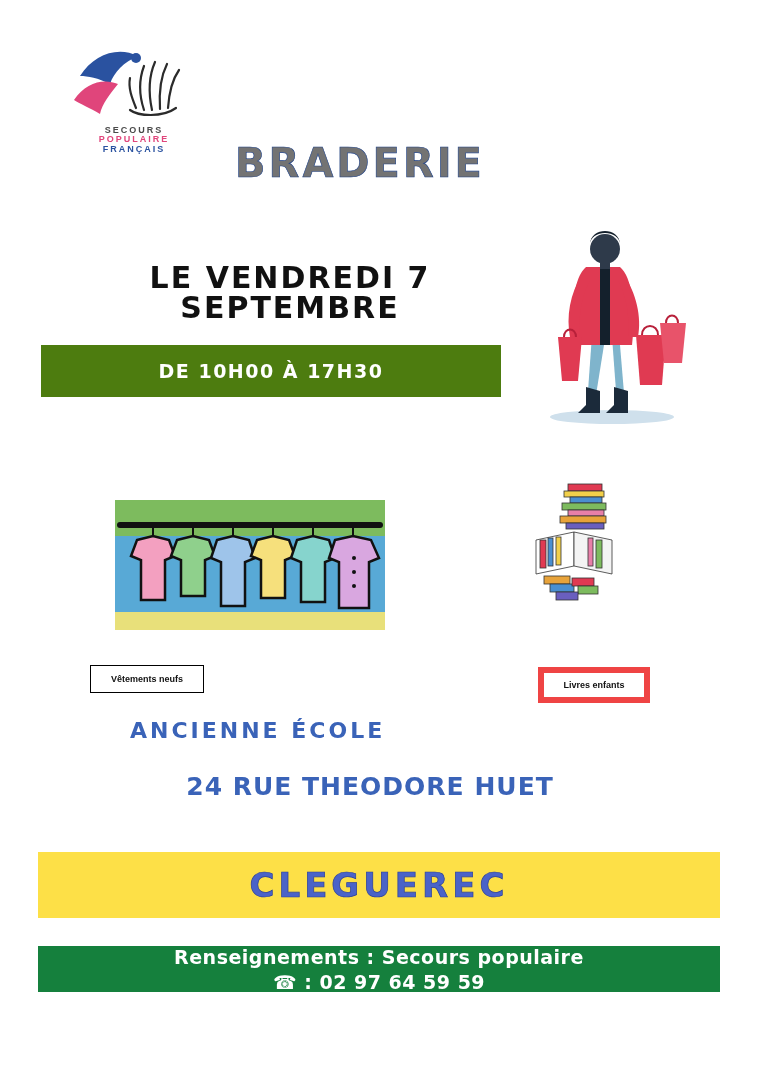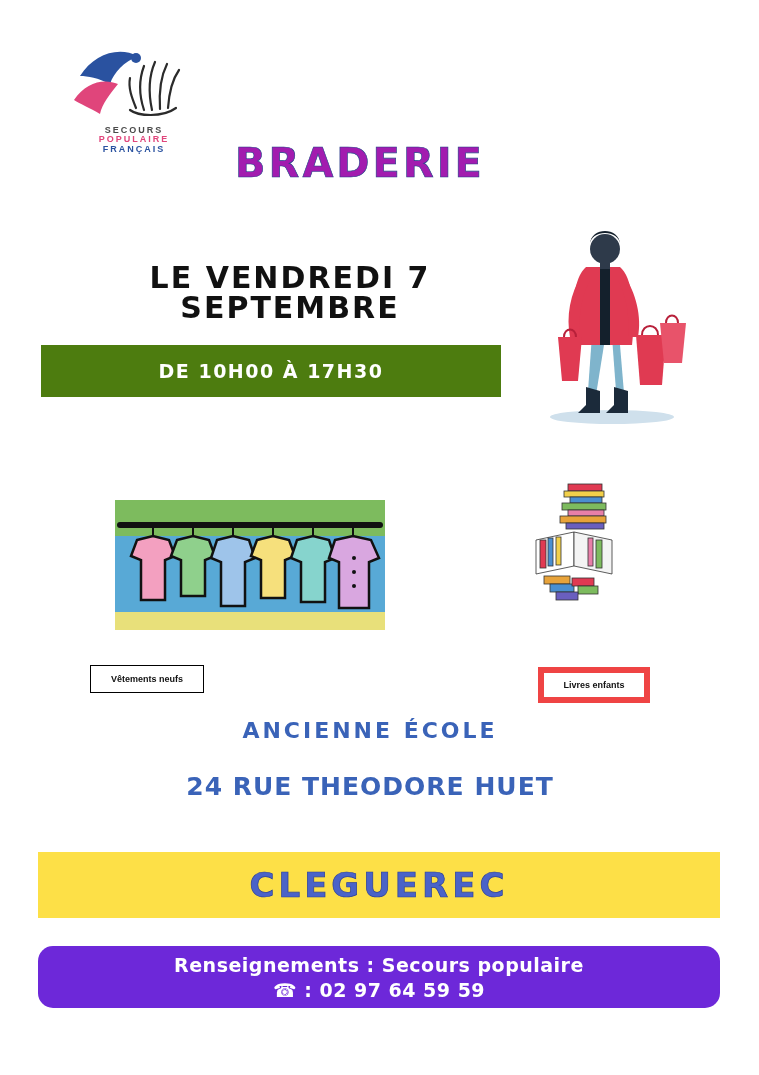--- a/index.html
+++ b/index.html
@@ -52,21 +52,21 @@
   .title-braderie {
     position: absolute;
     left: 150px;
     top: 140px;
     width: 420px;
     text-align: center;
     font-family: "DejaVu Sans", sans-serif;
     font-weight: bold;
     font-size: 40px;
     letter-spacing: 3px;
-    color: #a21caf;
+    color: #737373;
     -webkit-text-stroke: 0.6px #1c3f85;
   }
 
   .date-line1, .date-line2 {
     position: absolute;
     text-align: center;
     font-family: "DejaVu Sans", sans-serif;
     font-weight: bold;
     color: #111111;
     letter-spacing: 2px;
@@ -162,21 +162,20 @@
     color: #111;
     font-family: "Liberation Sans", sans-serif;
   }
 
   
   .addr-line1 {
     position: absolute;
     left: 130px;
     top: 718px;
     width: 480px;
-    text-align: center;
     font-family: "DejaVu Sans", sans-serif;
     font-weight: bold;
     font-size: 22px;
     letter-spacing: 3px;
     color: #3a63b8;
   }
   .addr-line2 {
     position: absolute;
     left: 130px;
     top: 772px;
@@ -209,27 +208,26 @@
     color: #4a63c8;
     -webkit-text-stroke: 0.7px #2a3f9a;
   }
 
   
   .contact-band {
     position: absolute;
     left: 38px;
     top: 946px;
     width: 682px;
-    height: 62px;
-    background: #6d28d9;
+    height: 46px;
+    background: #15803d;
     display: flex;
     flex-direction: column;
     align-items: center;
     justify-content: center;
-    border-radius: 15px;
   }
   .contact-line1 {
     font-family: "DejaVu Sans", sans-serif;
     font-weight: bold;
     font-size: 19px;
     color: #ffffff;
     letter-spacing: 0.5px;
   }
   .contact-line2 {
     font-family: "DejaVu Sans", sans-serif;

